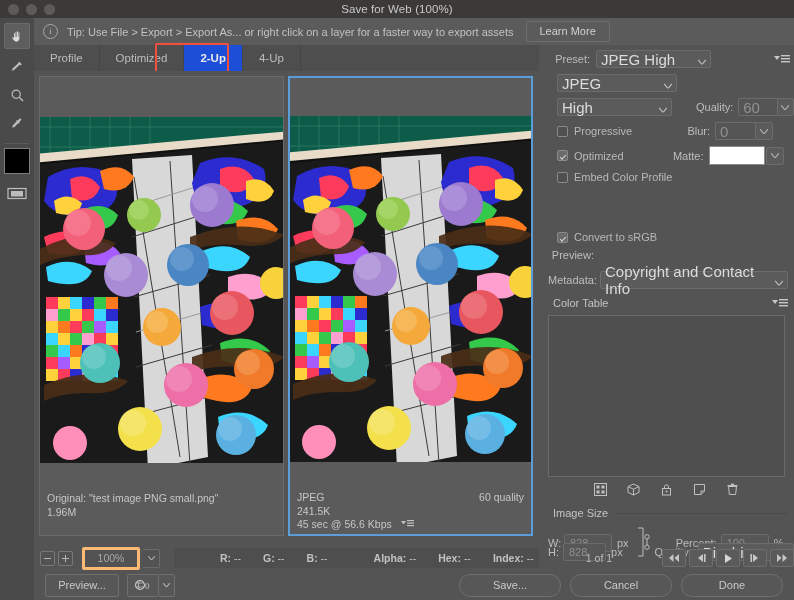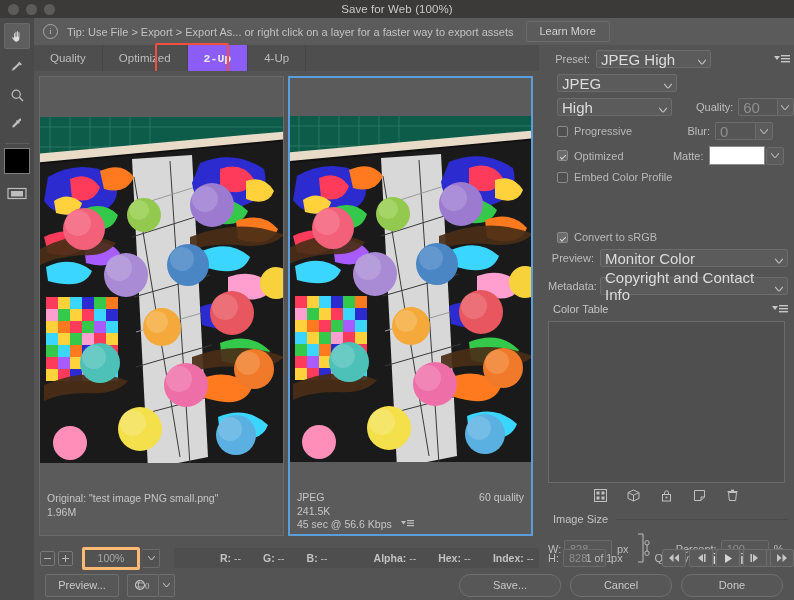--- a/index.html
+++ b/index.html
@@ -68,21 +68,21 @@
   .tabstrip{
     position:absolute;left:34px;top:45px;width:505px;height:26px;
     background:#4e4e4e;
     display:flex;align-items:stretch;
   }
   .tab{
     padding:0 16px;display:flex;align-items:center;
     font-size:11.5px;color:#bdbdbd;background:#4e4e4e;
     border-right:1px solid #454545;
   }
-  .tab.active{background:#8b5cf6;color:#e8e8e8;font-weight:bold;font-family:Liberation Mono, monospace;}
+  .tab.active{background:#1d4ed8;color:#e8e8e8;font-weight:bold;}
   .tab-highlight{
     position:absolute;left:155px;top:43px;width:70px;height:30px;
     border:2px solid #f0503c;border-radius:2px;pointer-events:none;
   }
 
   
   .panes{position:absolute;left:34px;top:71px;width:505px;height:470px;background:#545454;}
   .pane{position:absolute;top:5px;width:245px;height:460px;box-sizing:border-box;}
   .pane.left{left:5px;border:1px solid #6a6a6a;background:#5b5b5b;}
   .pane.right{left:254px;border:2px solid #5b9ddb;background:#5b5b5b;}
@@ -269,21 +269,21 @@
     </div>
   </div>
 
   <div class="tipbar">
     <div class="info-icon">i</div>
     <div class="tip-text">Tip: Use File &gt; Export &gt; Export As...  or right click on a layer for a faster way to export assets</div>
     <div class="learn-more">Learn More</div>
   </div>
 
   <div class="tabstrip">
-    <div class="tab">Quality</div>
+    <div class="tab">Profile</div>
     <div class="tab">Optimized</div>
     <div class="tab active">2-Up</div>
     <div class="tab">4-Up</div>
   </div>
   <div class="tab-highlight"></div>
 
   <div class="panes">
 
     <div class="pane left">
       <div class="pane-img">
@@ -711,28 +711,20 @@
       <div class="chk-label">Embed Color Profile</div>
     </div>
 
     <div class="row" style="padding-left:18px;margin-top:48px">
       <div class="chk on"></div>
       <div class="chk-label">Convert to sRGB</div>
     </div>
 
     <div class="row" style="padding:0 6px 4px 9px">
       <div class="lbl" style="width:46px">Preview:</div>
-      <div class="select" style="flex:1;margin-left:6px">
-        <span>Monitor Color</span>
-        <span class="caret">
-          <svg width="8" height="5" viewBox="0 0 8 5">
-              <path d="M0 0 L4 5 L8 0" fill="none" stroke="#c5c5c5" stroke-width="1.1"></path>
-            </svg>
-        </span>
-      </div>
     </div>
 
     <div class="row" style="padding:0 6px 0 9px">
       <div class="lbl" style="width:46px">Metadata:</div>
       <div class="select" style="flex:1;margin-left:6px">
         <span>Copyright and Contact Info</span>
         <span class="caret">
           <svg width="8" height="5" viewBox="0 0 8 5">
               <path d="M0 0 L4 5 L8 0" fill="none" stroke="#c5c5c5" stroke-width="1.1"></path>
             </svg>

